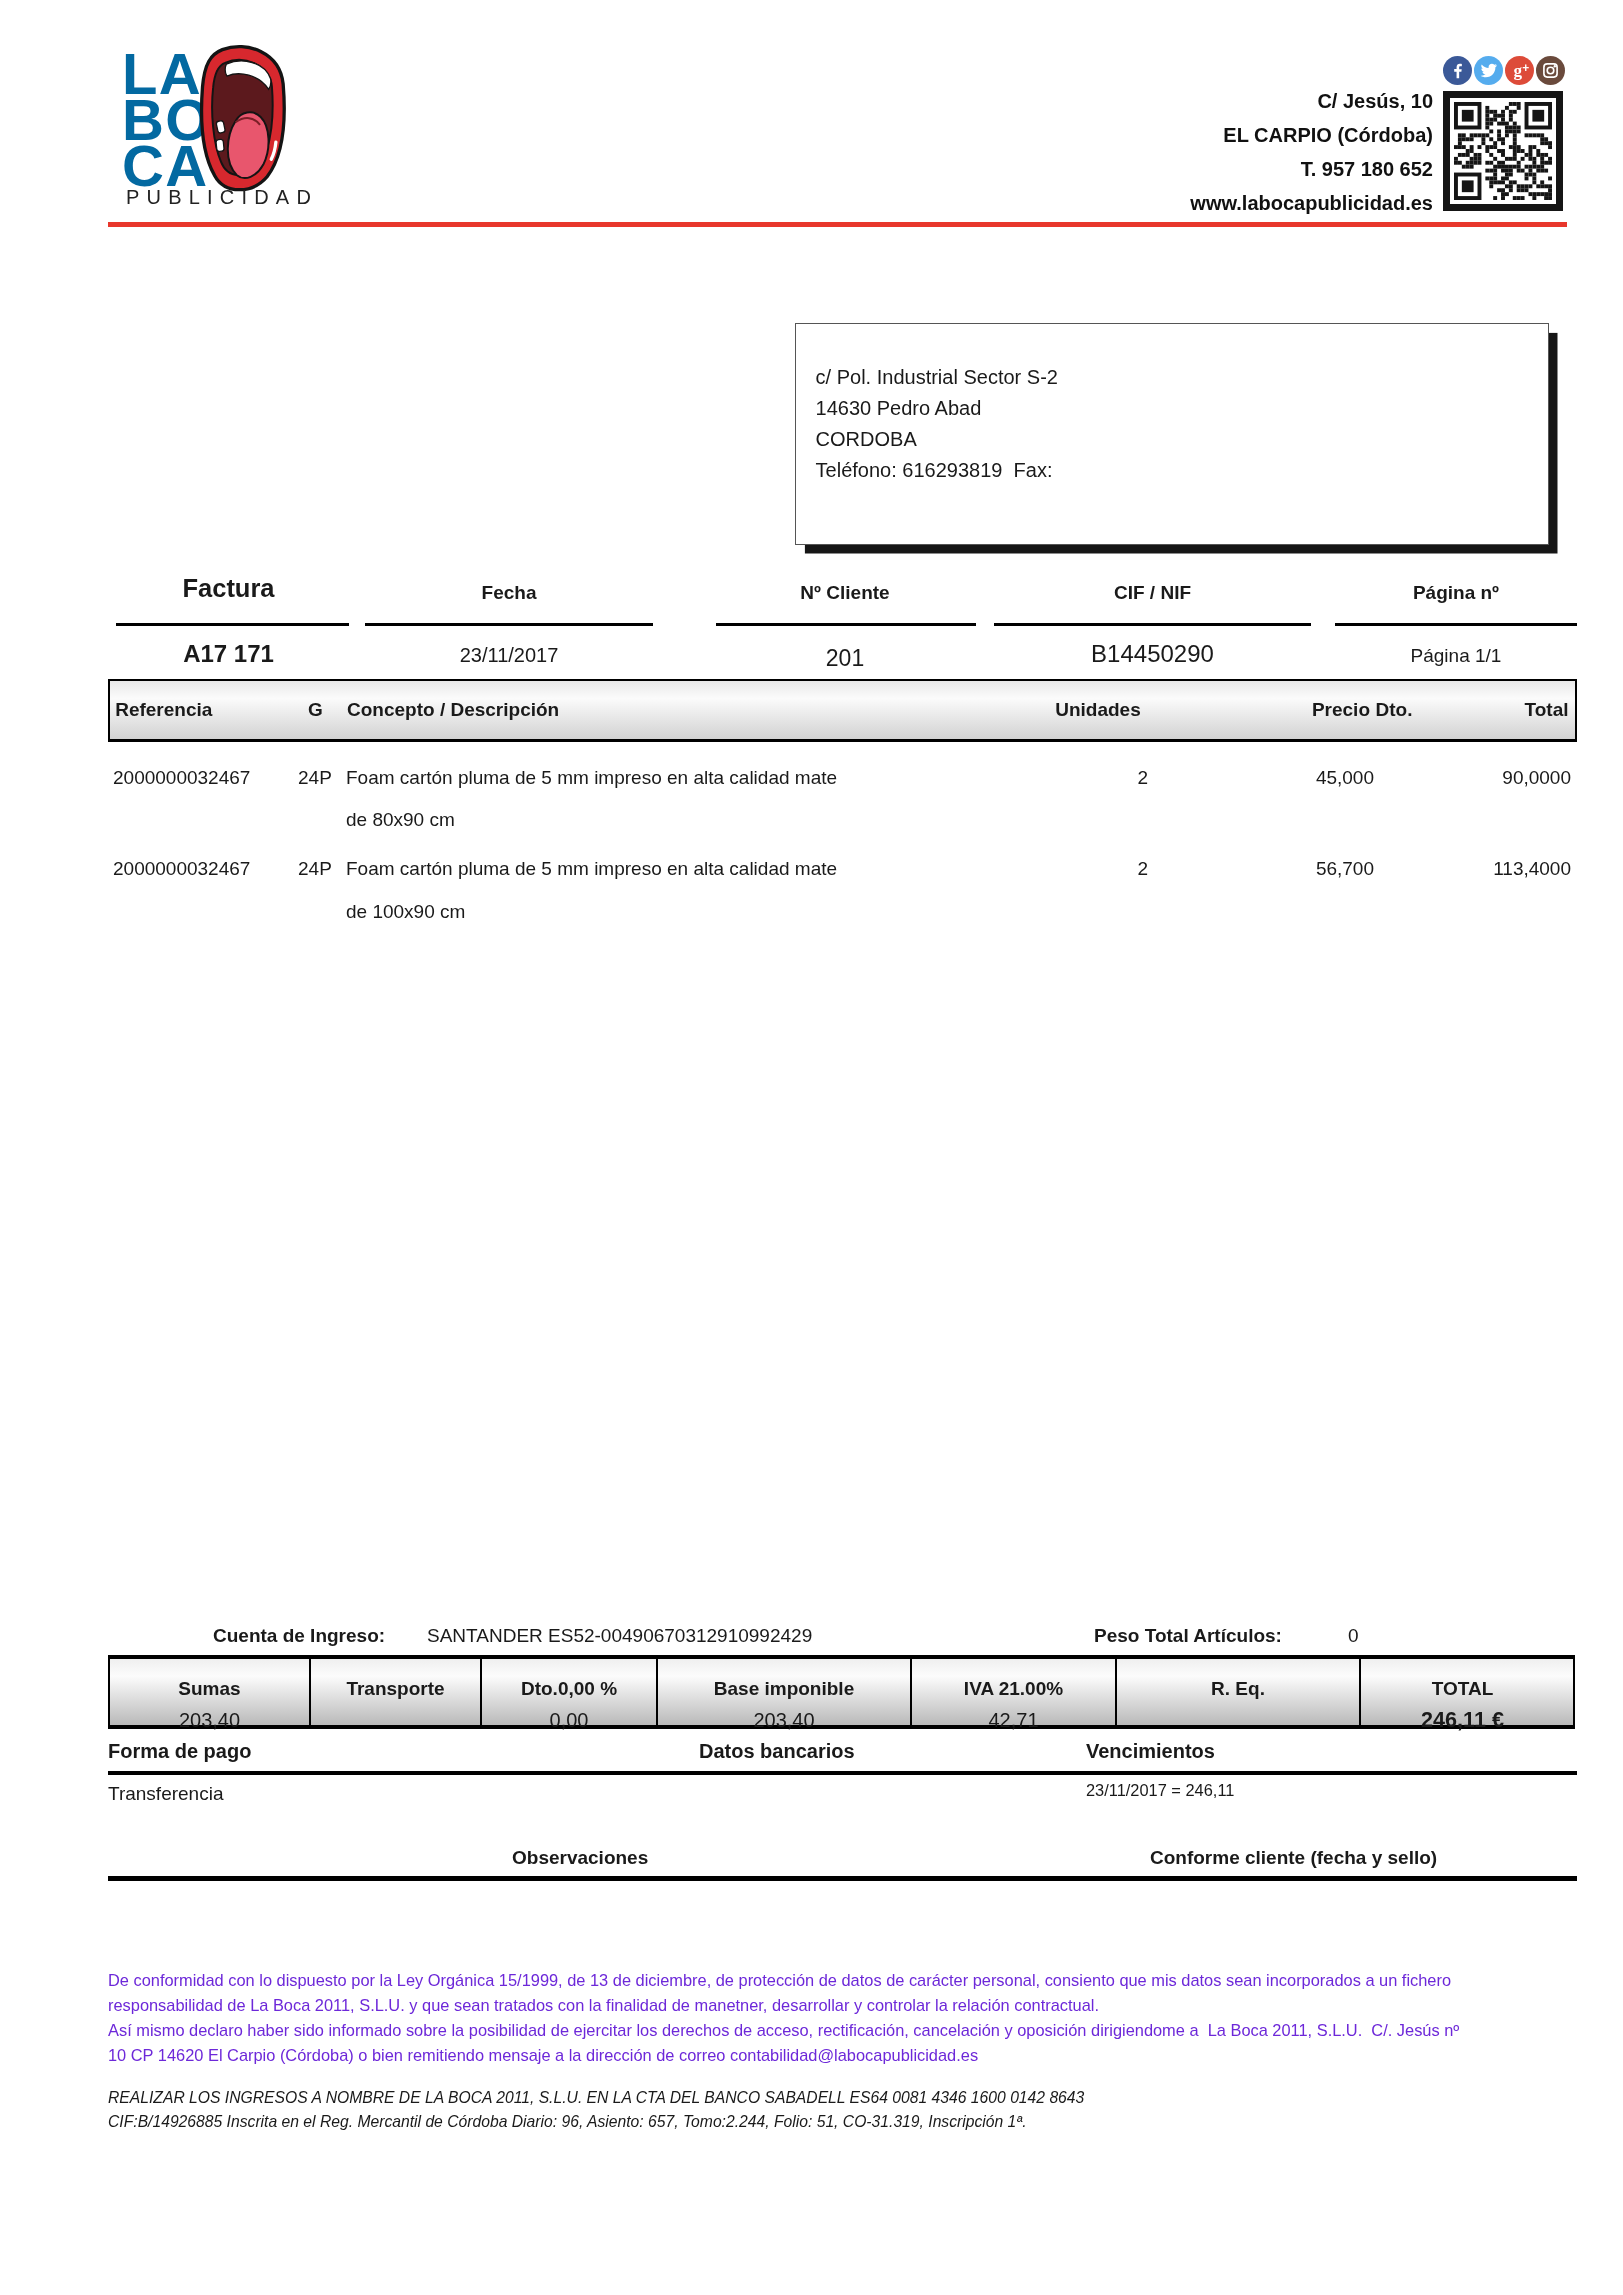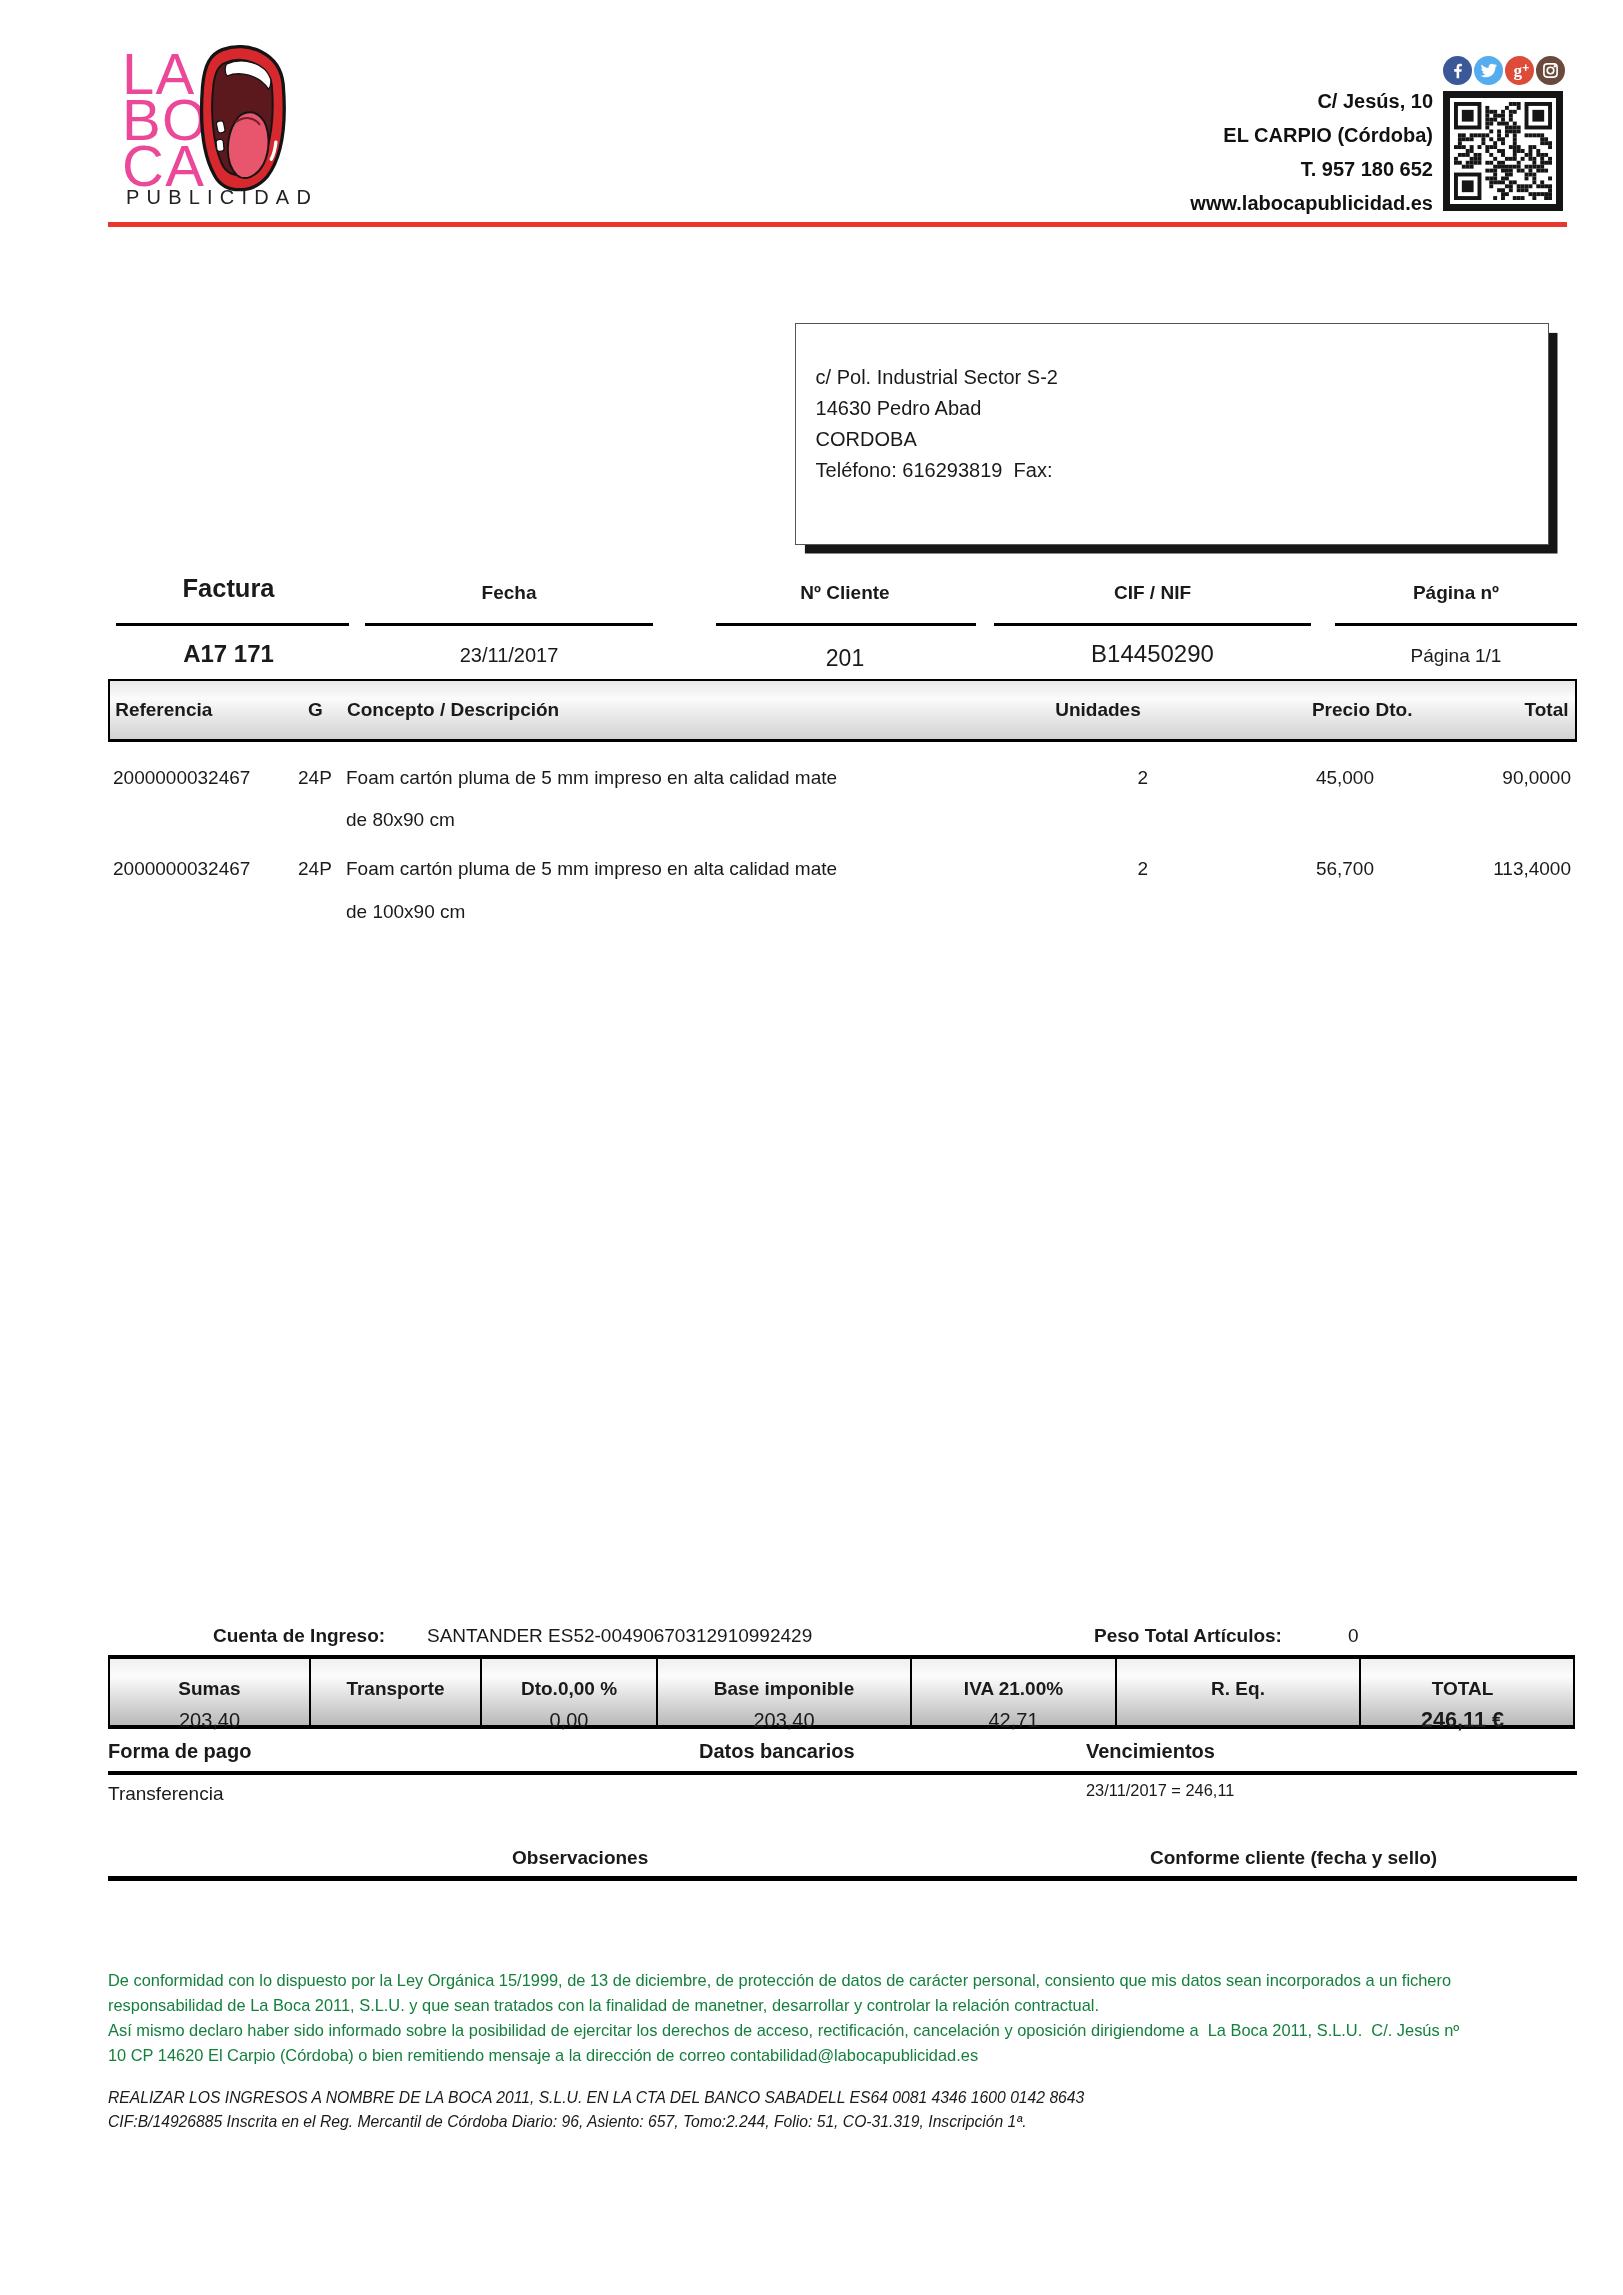--- a/index.html
+++ b/index.html
@@ -3,21 +3,21 @@
 <meta charset="utf-8">
 <style>
   html,body{margin:0;padding:0;background:#ffffff;}
   .page{position:relative;width:1623px;height:2295px;background:#fff;overflow:hidden;
         font-family:"Liberation Sans","DejaVu Sans",sans-serif;color:#1a1a1a;}
   .abs{position:absolute;}
   .b{font-weight:bold;}
   .pre{white-space:pre;}
 
   
-  .logo-text{left:122px;top:51px;font-weight:normal;font-size:58px;line-height:46px;letter-spacing:1.3px;color:#ec4899;}
+  .logo-text{left:122px;top:51px;font-weight:bold;font-size:58px;line-height:46px;letter-spacing:1.3px;color:#0369a1;}
   .logo-sub{left:126px;top:186px;font-size:20px;letter-spacing:7.2px;color:#222;}
   .logo-mouth{left:196px;top:43px;width:95px;height:152px;}
 
   
   .contact{right:190px;top:84px;text-align:right;font-weight:bold;font-size:20px;line-height:34px;color:#111;}
   .social{left:1443px;top:56px;display:flex;gap:2px;}
   .social .ic{width:29px;height:29px;}
   .qr{left:1443px;top:91px;width:98px;height:98px;background:#fff;border:7.2px solid #151515;padding:3.9px;}
   .qr svg{display:block;width:100%;height:100%;}
   .red-line{left:108px;top:222px;width:1459px;height:5.2px;background:#e8372c;}
@@ -46,21 +46,21 @@
           border-top:4.6px solid #000;border-bottom:4.6px solid #000;border-left:2px solid #000;border-right:2px solid #000;
           background:linear-gradient(180deg,#efefef 0%,#fcfcfc 26%,#b9b9b9 100%);}
   .tcell{box-sizing:border-box;border-right:2px solid #000;text-align:center;height:66px;padding-top:19px;}
   .tcell:last-child{border-right:none;}
   .tcell .tl{font-weight:bold;font-size:19px;line-height:21px;}
   .tcell .tv{font-size:20px;line-height:20px;margin-top:10.5px;}
   .tcell.total .tv{font-weight:bold;font-size:21.6px;}
 
   .hline{position:absolute;background:#000;left:108px;width:1469px;}
 
-  .legal{left:108px;top:1968px;width:1478px;font-size:16.4px;line-height:25px;color:#15803d;}
+  .legal{left:108px;top:1968px;width:1478px;font-size:16.4px;line-height:25px;color:#6d28d9;}
   .legal div{white-space:pre;}
   .small-foot{font-size:15.7px;font-style:italic;}
 </style>
 </head>
 <body>
 
 <div class="page">
 
   <div class="abs logo-text">
     <div>LA</div>

